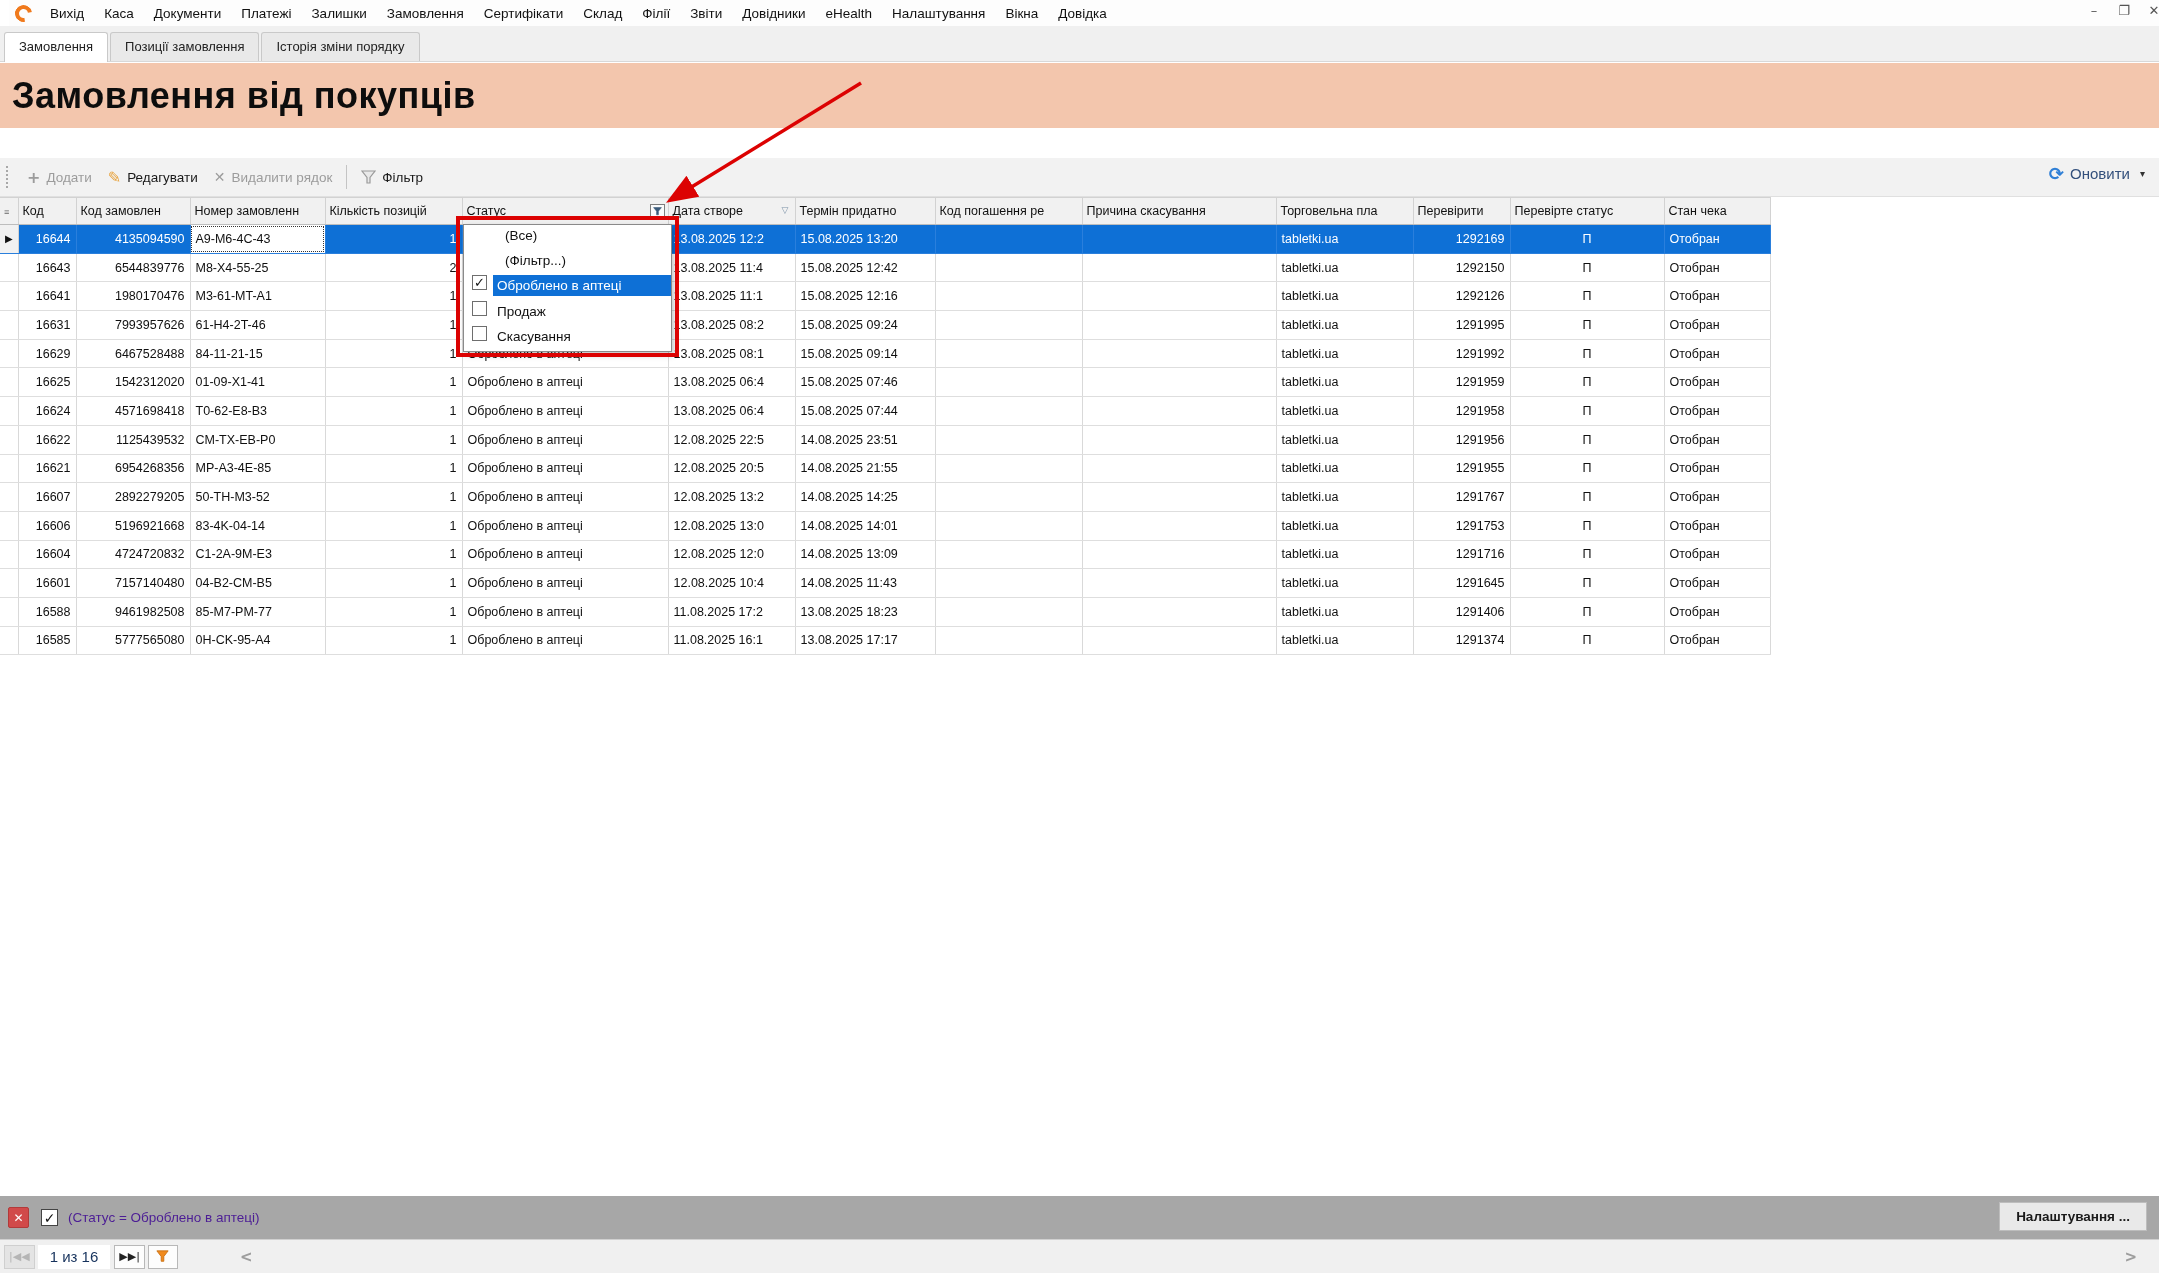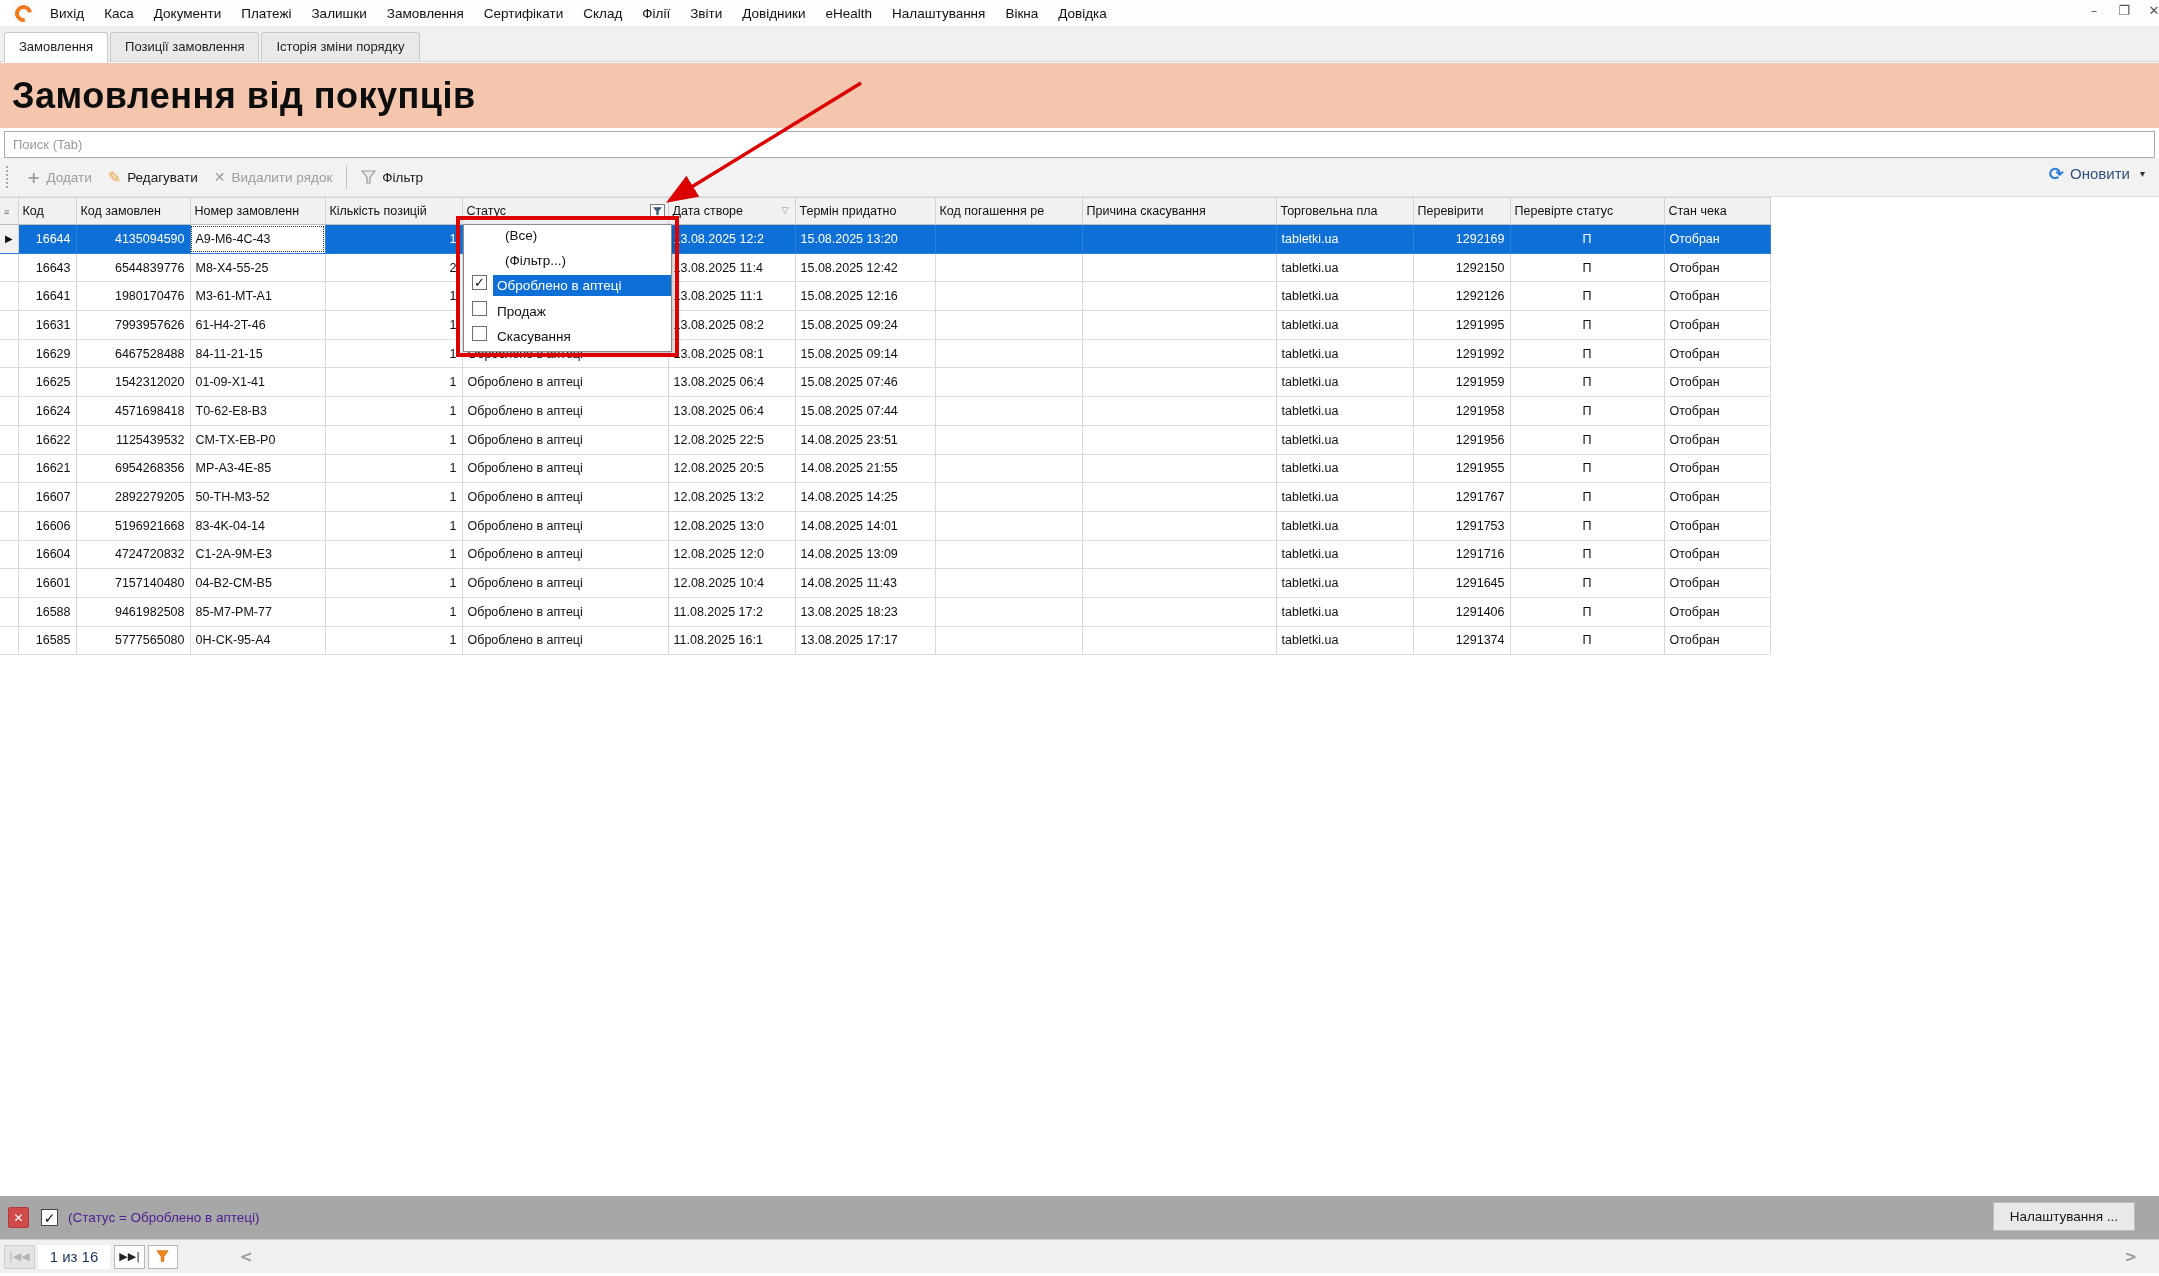--- a/index.html
+++ b/index.html
@@ -61,21 +61,21 @@
 
   
   .annot-rect { position:absolute; left:456px; top:216px; width:223px; height:141px; border:4px solid #dc0202; z-index:6; pointer-events:none; }
   #annot-svg { position:absolute; left:0; top:0; width:2159px; height:1276px; z-index:7; pointer-events:none; }
 
   
   .filterbar { position:absolute; left:0; top:1196px; width:100%; height:43px; background:#a7a7a7; display:flex; align-items:center; padding-left:8px; }
   .xbtn { width:21px; height:21px; background:#d14a4a; border:1px solid #b23a3a; border-radius:2px; color:#fff; font-size:12px; display:flex; align-items:center; justify-content:center; font-family:"DejaVu Sans",sans-serif; }
   .fb-check { width:17px; height:17px; background:#fff; border:1px solid #444; margin:0 10px 0 12px; display:flex; align-items:center; justify-content:center; font-size:14px; color:#111; font-family:"DejaVu Sans",sans-serif; }
   .fb-text { color:#4c1d95; font-size:13.5px; }
-  .settings-btn { position:absolute; right:24px; top:6px; background:#e9e9e9; border:1px solid #bdbdbd; font-size:13.5px; color:#1a1a1a; padding:6px 16px; }
+  .settings-btn { position:absolute; right:12px; top:6px; background:#e9e9e9; border:1px solid #bdbdbd; font-size:13.5px; color:#1a1a1a; padding:6px 16px;font-weight:bold; }
 
   .navbar { position:absolute; left:0; top:1239px; width:100%; height:34px; background:#f0f0f0; border-top:1px solid #d0d0d0; display:flex; align-items:center; padding-left:4px; }
   .nav-btn { height:24px; min-width:30px; display:flex; align-items:center; justify-content:center; border:1px solid #b8b8b8; background:#fdfdfd; font-size:11px; font-family:"DejaVu Sans",sans-serif; color:#222; margin-right:3px; padding:0 4px; }
   .nav-btn.disabled { background:#e4e4e4; color:#b5b5b5; border-color:#cfcfcf; }
   .nav-pos { font-size:15px; color:#16325c; padding:0 12px; background:#fff; height:24px; display:flex; align-items:center; margin-right:4px; }
   .scroll-arrow { position:absolute; top:8px; color:#9d9d9d; font-size:15px; font-weight:bold; font-family:"DejaVu Sans",sans-serif; }
 
   .funnel { display:inline-block; }
 </style>
 </head>
@@ -112,23 +112,20 @@
   <div class="tabbar">
       <span class="tab active">Замовлення</span>
       <span class="tab">Позиції замовлення</span>
       <span class="tab">Історія зміни порядку</span>
     </div>
 
   <div class="banner">
     <span class="title">Замовлення від покупців</span>
   </div>
 
-  <div class="searchwrap">
-    <input type="text" placeholder="Поиск (Tab)" style="">
-  </div>
 
   <div class="toolbar">
     <span class="grip"></span>
     <span class="tbtn disabled">
       <span class="ic" style="font-size:16px;">+</span>
       <span>Додати</span>
     </span>
     <span class="tbtn">
       <span class="ic" style="color:#e8a33d; font-size:16px;">✎</span>
       <span>Редагувати</span>

